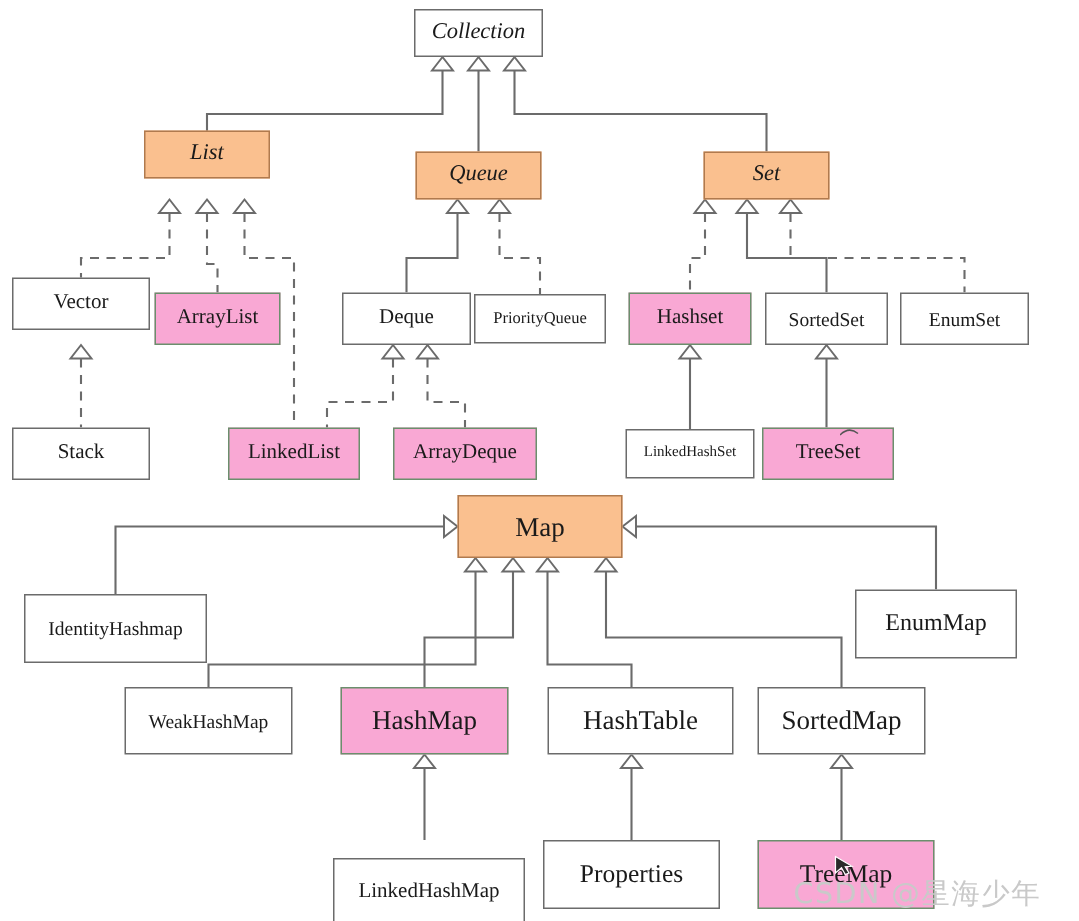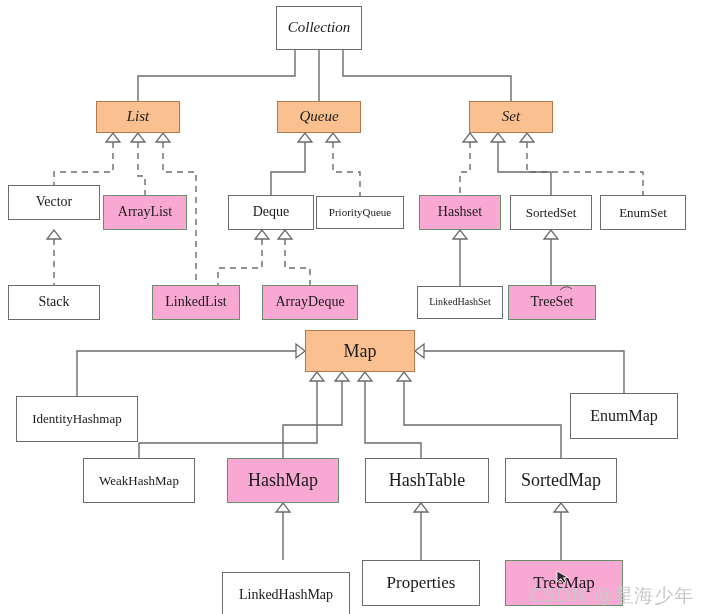--- a/index.html
+++ b/index.html
@@ -75,24 +75,24 @@
       <polyline points="404,381 404,425 561,425 561,458" fill="none" stroke="#6b6b6b" stroke-width="1.4"></polyline>
       <polygon points="283,503 276,512 290,512" fill="#ffffff" stroke="#6b6b6b" stroke-width="1.3"></polygon>
       <polyline points="283,512 283,560" fill="none" stroke="#6b6b6b" stroke-width="1.4"></polyline>
       <polygon points="421,503 414,512 428,512" fill="#ffffff" stroke="#6b6b6b" stroke-width="1.3"></polygon>
       <polyline points="421,512 421,560" fill="none" stroke="#6b6b6b" stroke-width="1.4"></polyline>
       <polygon points="561,503 554,512 568,512" fill="#ffffff" stroke="#6b6b6b" stroke-width="1.3"></polygon>
       <polyline points="561,512 561,560" fill="none" stroke="#6b6b6b" stroke-width="1.4"></polyline>
     </svg>
 
   <div id="nodes">
-      <div class="node  italic" style="left: 276px; top: 6px; width: 86px; height: 44px;">
+      <div class="node  italic" style="left: 276px; top: 6px; width: 86px; height: 32px;">
         <span class="lbl" style="font-size: 15px;">Collection</span>
       </div>
-      <div class="node orange italic" style="left: 96px; top: 101px; width: 84px; height: 32px;">
+      <div class="node orange italic" style="left: 96px; top: 87px; width: 84px; height: 32px;">
         <span class="lbl" style="font-size: 15px;">List</span>
       </div>
       <div class="node orange italic" style="left: 277px; top: 101px; width: 84px; height: 32px;">
         <span class="lbl" style="font-size: 15px;">Queue</span>
       </div>
       <div class="node orange italic" style="left: 469px; top: 101px; width: 84px; height: 32px;">
         <span class="lbl" style="font-size: 15px;">Set</span>
       </div>
       <div class="node " style="left: 8px; top: 185px; width: 92px; height: 35px;">
         <span class="lbl" style="font-size: 14px;">Vector</span>

